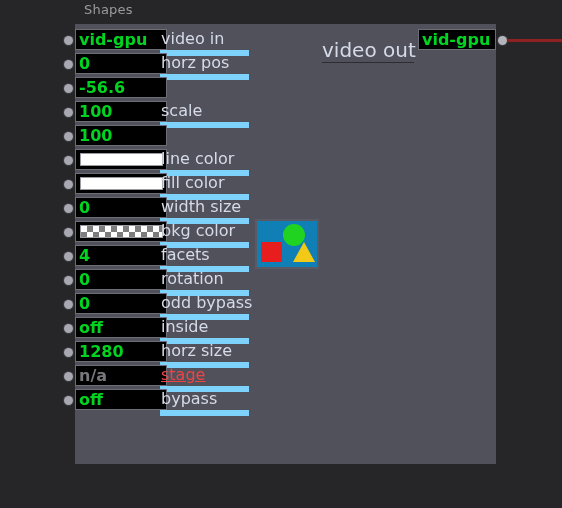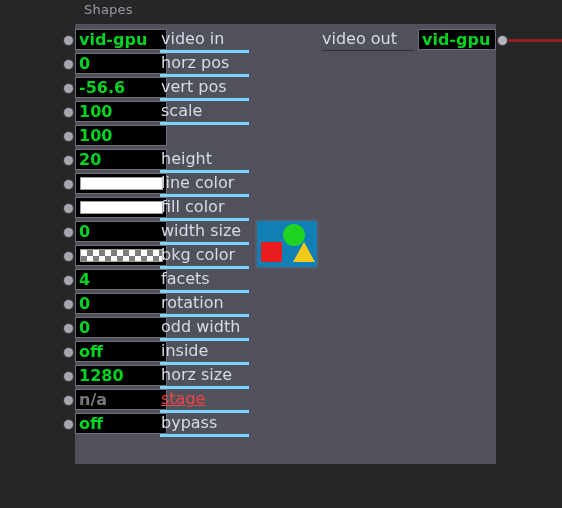--- a/index.html
+++ b/index.html
@@ -107,41 +107,41 @@
   .param-label {
     position: absolute;
     left: 98px;
     top: 0px;
     width: 88px;
     height: 22px;
     line-height: 21px;
     font-size: 16px;
     color: #d6dbe8;
     white-space: nowrap;
-    border-bottom: 3px solid #7dd3fc;
+    border-bottom: 6px solid #7dd3fc;
     padding-left: 1px;
   }
   .param-label.disabled { color: #ef4444; text-decoration: underline; }
 
   
   #output-row {
     position: absolute;
     left: 322px;
     top: 28px;
     height: 24px;
     width: 180px;
   }
   #output-label {
     position: absolute;
     left: 0px;
-    top: 0px;
+    top: 12px;
     width: 92px;
     height: 22px;
     line-height: 21px;
-    font-size: 16px;
+    font-size: 20px;
     color: #d6dbe8;
     text-align: left;
     border-bottom: 1px solid #2c2c32;
     white-space: nowrap;
   }
   #output-field {
     position: absolute;
     left: 96px;
     top: 1px;
     width: 78px;
@@ -242,45 +242,37 @@
       <div class="param-field">
         <div class="param-value">0</div>
       </div>
       <div class="param-label">horz pos</div>
     </div>
     <div class="param-row">
       <div class="param-dot"></div>
       <div class="param-field">
         <div class="param-value">-56.6</div>
       </div>
-      <div class="param-label">vert pos</div>
     </div>
     <div class="param-row">
       <div class="param-dot"></div>
       <div class="param-field">
         <div class="param-value">100</div>
       </div>
       <div class="param-label">scale</div>
     </div>
     <div class="param-row">
       <div class="param-dot"></div>
       <div class="param-field">
         <div class="param-value">100</div>
       </div>
     </div>
     <div class="param-row">
       <div class="param-dot"></div>
       <div class="param-field">
-        <div class="param-value">20</div>
-      </div>
-      <div class="param-label">height</div>
-    </div>
-    <div class="param-row">
-      <div class="param-dot"></div>
-      <div class="param-field">
         <div class="swatch swatch-white"></div>
       </div>
       <div class="param-label">line color</div>
     </div>
     <div class="param-row">
       <div class="param-dot"></div>
       <div class="param-field">
         <div class="swatch swatch-white"></div>
       </div>
       <div class="param-label">fill color</div>
@@ -311,21 +303,21 @@
       <div class="param-field">
         <div class="param-value">0</div>
       </div>
       <div class="param-label">rotation</div>
     </div>
     <div class="param-row">
       <div class="param-dot"></div>
       <div class="param-field">
         <div class="param-value">0</div>
       </div>
-      <div class="param-label">odd width</div>
+      <div class="param-label">odd bypass</div>
     </div>
     <div class="param-row">
       <div class="param-dot"></div>
       <div class="param-field">
         <div class="param-value">off</div>
       </div>
       <div class="param-label">inside</div>
     </div>
     <div class="param-row">
       <div class="param-dot"></div>

